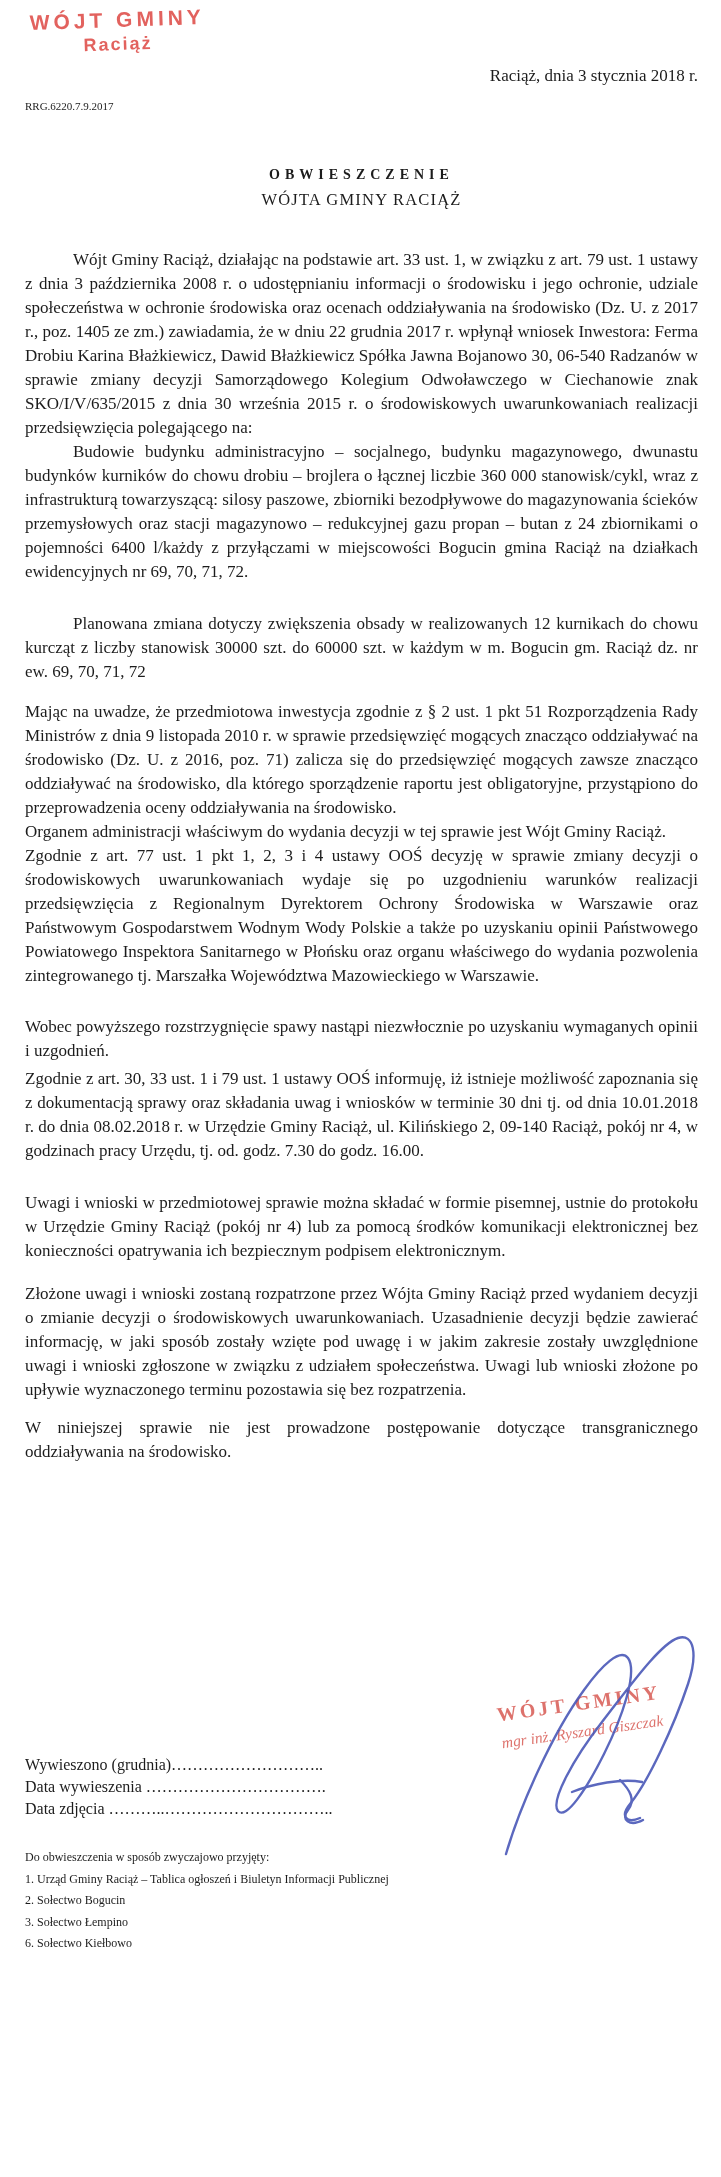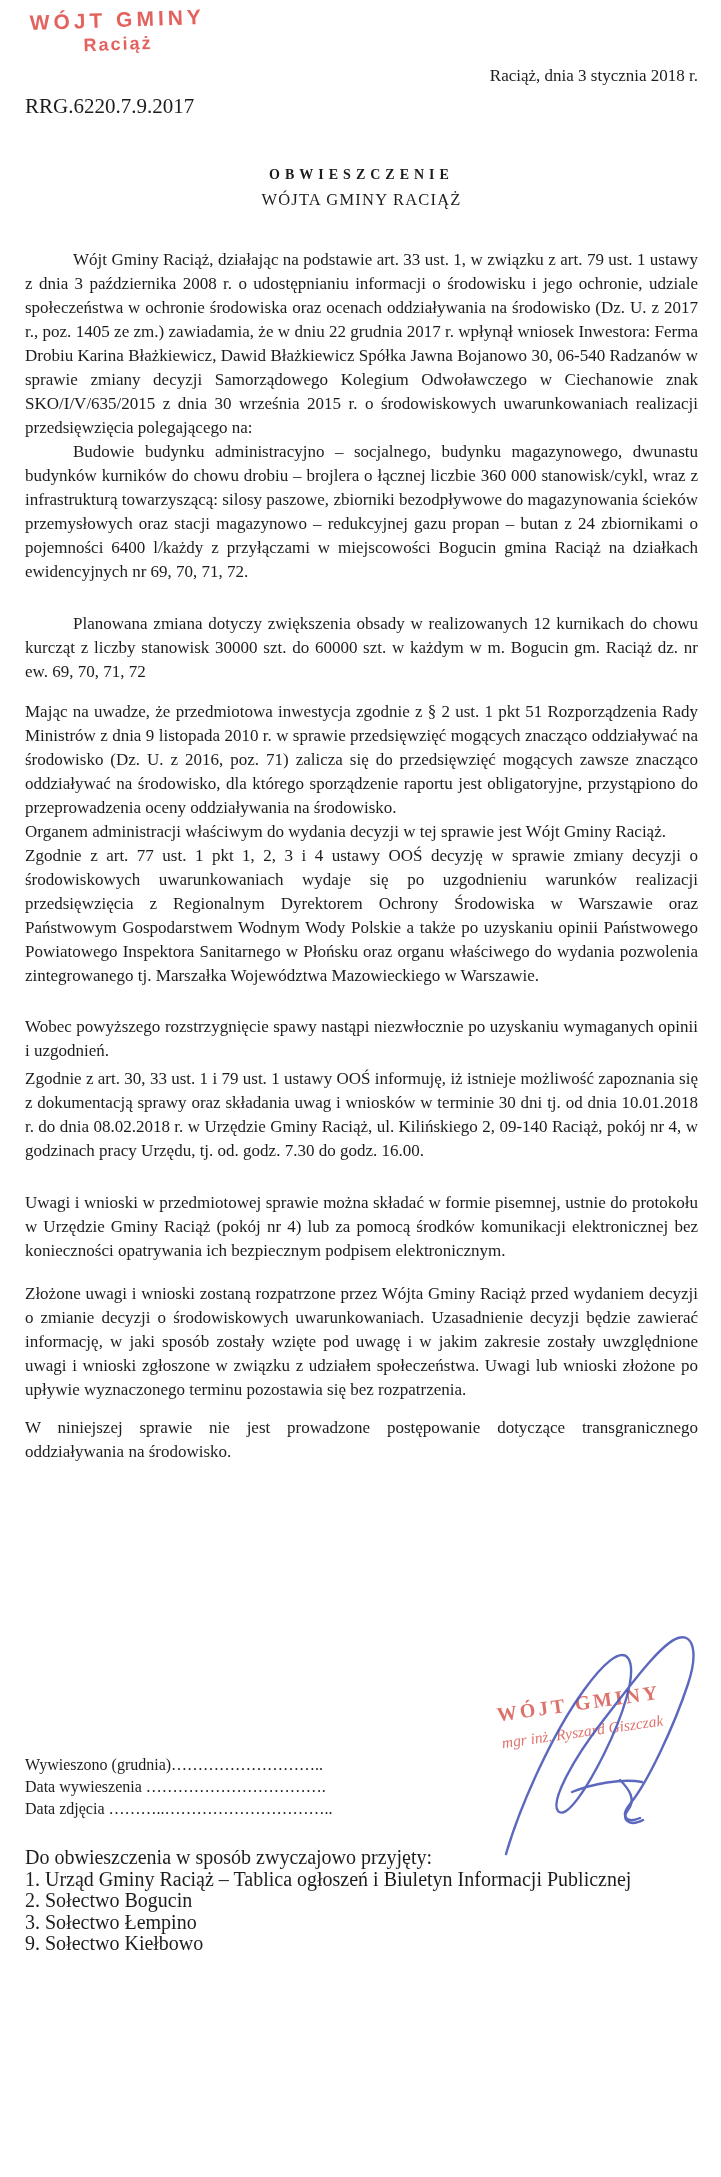--- a/index.html
+++ b/index.html
@@ -17,21 +17,21 @@
   .bold { font-weight:normal; }
   .mt36 { margin-top:36px; }
   .mt27 { margin-top:27px; }
   .mt20 { margin-top:4px; }
   .mt19 { margin-top:19px; }
   .mt17 { margin-top:28px; }
   .mt16 { margin-top:16px; }
   .mt14 { margin-top:14px; }
 
   .date-line { text-align:right; font-size:17px; line-height:28px; }
-  .case-number { text-align:left; font-size:21px; line-height:28px; margin-top:2px; }
+  .case-number { text-align:left; font-size:11px; line-height:28px; margin-top:2px; }
   .title {
     margin-top:42px; text-align:center;
     font-size:14px; font-weight:bold; letter-spacing:5px; line-height:26px;
   }
   .subtitle {
     text-align:center; font-size:16.5px; letter-spacing:1.2px; line-height:24px;
   }
 
   .stamp-top {
     position:absolute; left:30px; top:8px;
@@ -57,21 +57,21 @@
   }
   .sig-stamp .sig-stamp-line2 {
     font-family:"Liberation Serif", serif; font-style:italic;
     font-size:15.5px; margin-top:8px; text-align:center;
   }
   .sig-svg { position:absolute; left:40px; top:0; }
 
   .footer-block { margin-top:290px; }
   .footer-block p { text-align:left; font-size:16px; line-height:22px; }
   .distribution-block { margin-top:27px; }
-  .distribution-block p { text-align:left; font-size:20px; line-height:21.5px; }
+  .distribution-block p { text-align:left; font-size:12px; line-height:21.5px; }
 </style>
 </head>
 <body>
 
 <div class="page">
 
   <div class="stamp-top">
     <div class="stamp-line1">WÓJT GMINY</div>
     <div class="stamp-line2">Raciąż</div>
   </div>
@@ -99,21 +99,21 @@
       <p>Wywieszono (grudnia)………………………..</p>
       <p>Data wywieszenia …………………………….</p>
       <p>Data zdjęcia ………..…………………………..</p>
     </div>
 
     <div class="distribution-block">
       <p>Do obwieszczenia w sposób zwyczajowo przyjęty:</p>
       <p>1. Urząd Gminy Raciąż – Tablica ogłoszeń i Biuletyn Informacji Publicznej</p>
       <p>2. Sołectwo Bogucin</p>
       <p>3. Sołectwo Łempino</p>
-      <p>9. Sołectwo Kiełbowo</p>
+      <p>6. Sołectwo Kiełbowo</p>
     </div>
   </div>
 
   <div class="signature-block">
     <div class="sig-stamp">
       <div class="sig-stamp-line1">WÓJT GMINY</div>
       <div class="sig-stamp-line2">mgr inż. Ryszard Giszczak</div>
     </div>
     <svg class="sig-svg" width="240" height="230" viewBox="0 0 240 230">
       <g fill="none" stroke="#4a58b8" stroke-width="2.4" stroke-linecap="round" opacity="0.9">

